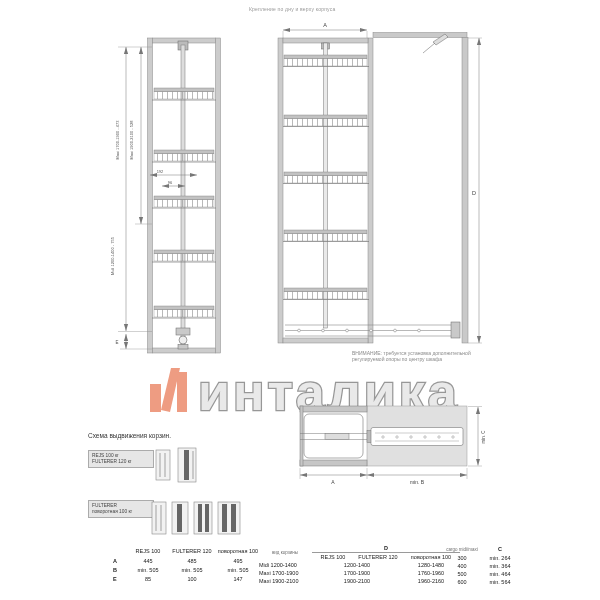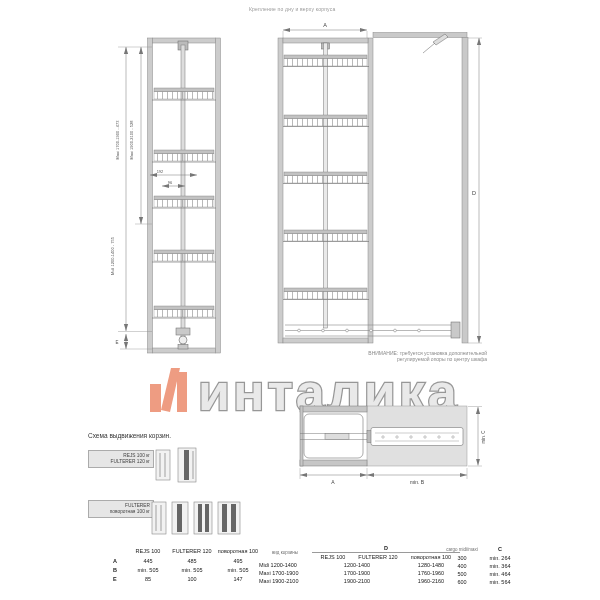--- a/index.html
+++ b/index.html
@@ -1,16 +1,16 @@
 <!DOCTYPE html>
 <html><head>
 <meta charset="utf-8">
 <style>
   html,body{margin:0;padding:0;background:#fff;}
-  .page{position:relative;width:544px;height:600px;background:#fff;font-family:"Liberation Sans",sans-serif;overflow:hidden;text-align:right;}
+  .page{position:relative;width:544px;height:600px;background:#fff;font-family:"Liberation Sans",sans-serif;overflow:hidden;}
   .abs{position:absolute;}
   .note{font-size:5px;color:#999;letter-spacing:0.2px;}
   .warn{font-size:5px;line-height:6px;color:#8a8a8a;width:135px;}
   .scheme-title{font-size:6.5px;color:#333;}
   .scheme-box{width:58px;background:#e6e6e6;border:0.5px solid #ababab;padding:2px 3px;font-size:4.8px;line-height:5.8px;color:#444;}
   .t{position:absolute;display:grid;color:#1a1a1a;}
   .c{display:flex;align-items:center;justify-content:center;white-space:nowrap;font-size:5.5px;}
   .c.small{font-size:4.5px;color:#6e6e6e;}
   .c.left{justify-content:flex-start;padding-left:1px;}
   .c.bold{font-weight:bold;}

